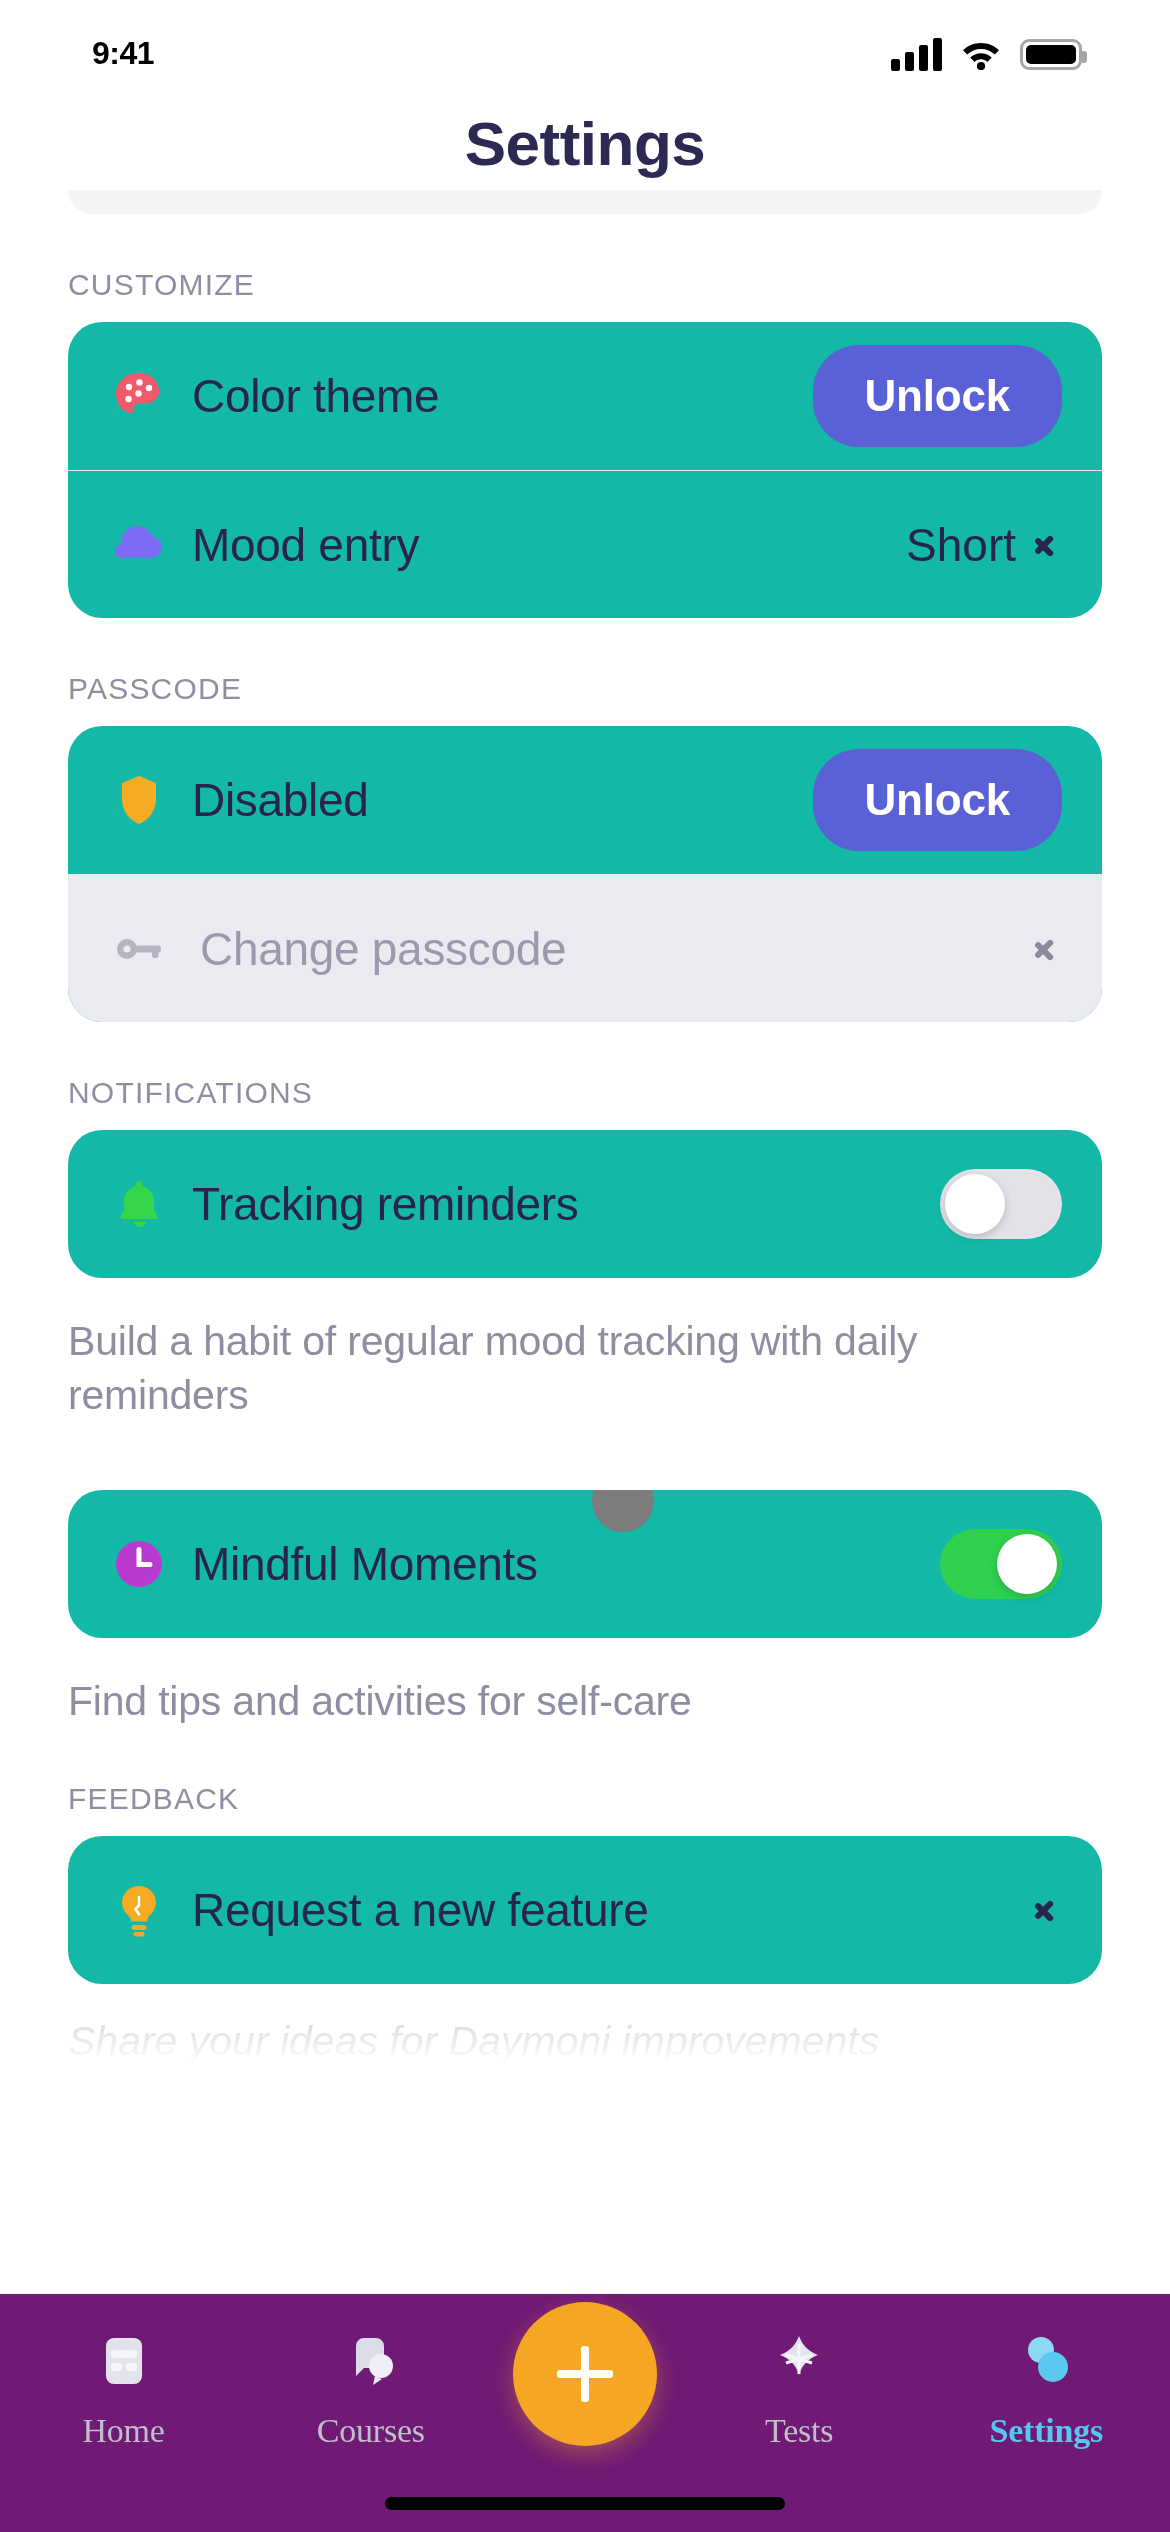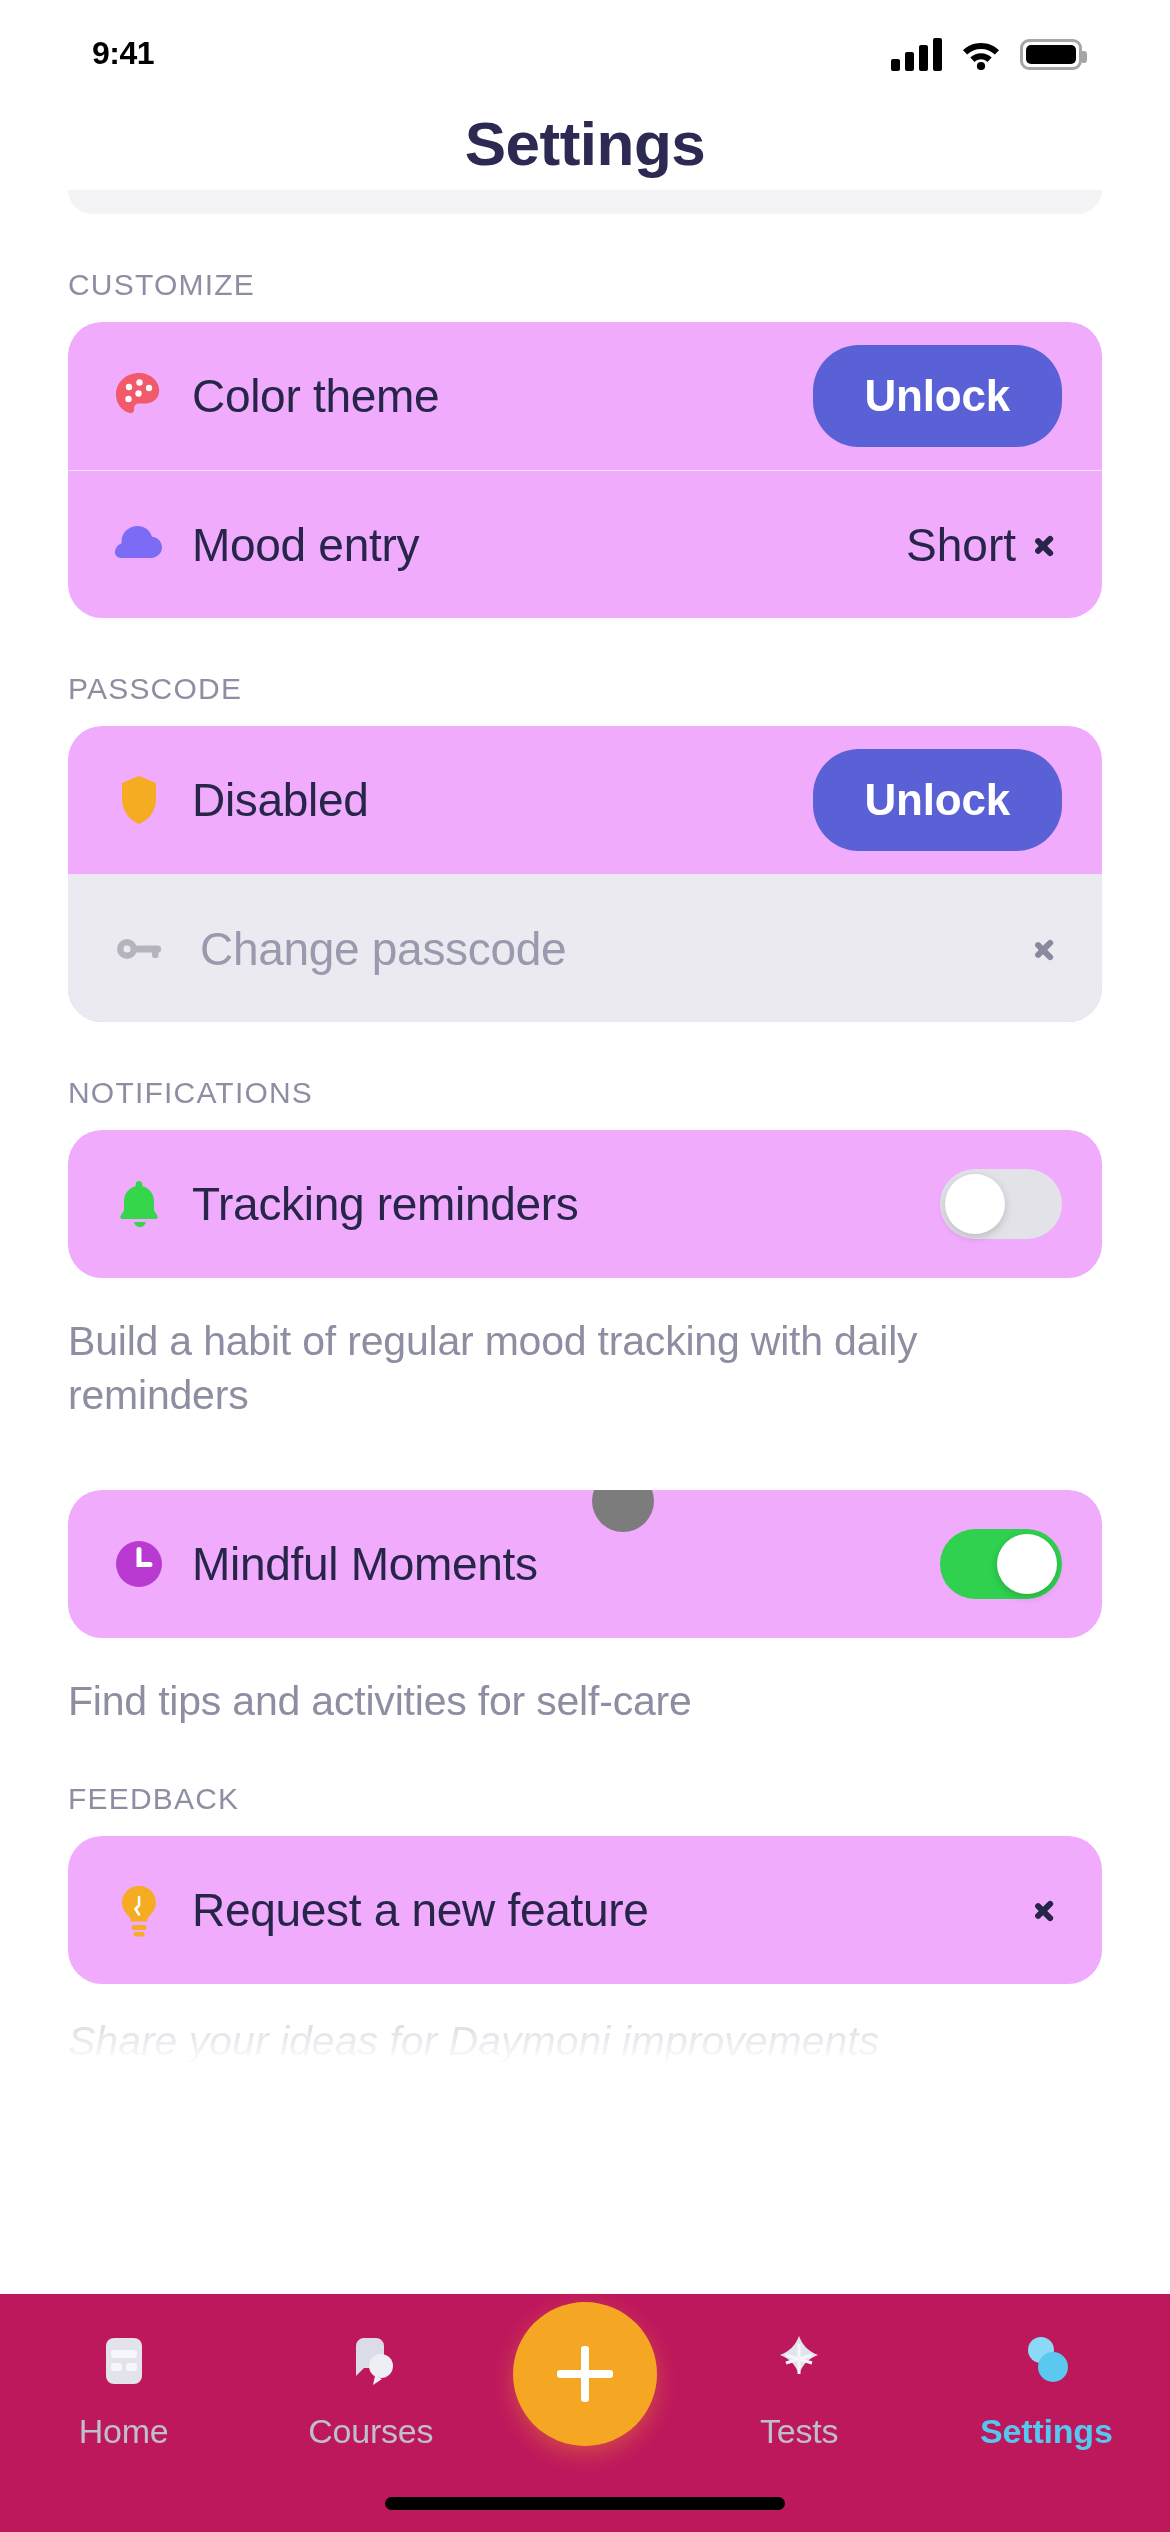--- a/index.html
+++ b/index.html
@@ -52,21 +52,21 @@
   .card-peek {
     margin:0 68px; height:24px; background:#f4f4f7;
     border-radius:0 0 34px 34px;
   }
 
   .section-label {
     margin:54px 0 20px 68px;
     font-size:30px; letter-spacing:1.2px; color:#8e8ea3; font-weight:400;
   }
   .card {
-    margin:0 68px; background:#f0abfc; border-radius:34px; overflow:hidden;
+    margin:0 68px; background:#14b8a6; border-radius:34px; overflow:hidden;
   }
   .row {
     display:flex; align-items:center; min-height:148px;
     padding:0 40px 0 42px; position:relative;
   }
   .row + .row { border-top:1px solid #e8e8ee; }
   .row.muted { background:#eaeaf0;gap:8px; }
   .row-label {
     font-size:46px; font-weight:400; color:#27264a; letter-spacing:-0.3px;
     flex:1; padding-left:24px;
@@ -125,23 +125,24 @@
     margin:34px 68px 0 68px; font-size:41px; color:#b8b8c6;
     white-space:nowrap; overflow:hidden;
     -webkit-mask-image:linear-gradient(to bottom,rgba(0,0,0,.55),rgba(0,0,0,0));
             mask-image:linear-gradient(to bottom,rgba(0,0,0,.55),rgba(0,0,0,0));
             font-style:italic;
   }
 
   
   .tabbar {
     position:absolute; bottom:0; left:0; width:1170px; height:238px;
-    background:#be185d; display:flex; align-items:flex-start;
+    background:#701a75; display:flex; align-items:flex-start;
     justify-content:space-around; padding-top:30px;
     box-shadow:0 -1px 0 rgba(0,0,0,.04);
+    font-family:Liberation Serif, serif;
   }
   .tab {
     width:210px; display:flex; flex-direction:column; align-items:center;
     gap:14px; cursor:pointer;
   }
   .tab-label { font-size:34px; color:#bfbfcc; letter-spacing:-0.2px; }
   .tab.active .tab-label { color:#55c8f0; font-weight:700; }
   .tab-ic { width:74px; height:74px; }
   .fab {
     width:144px; height:144px; border-radius:50%; background:#f5a623;

